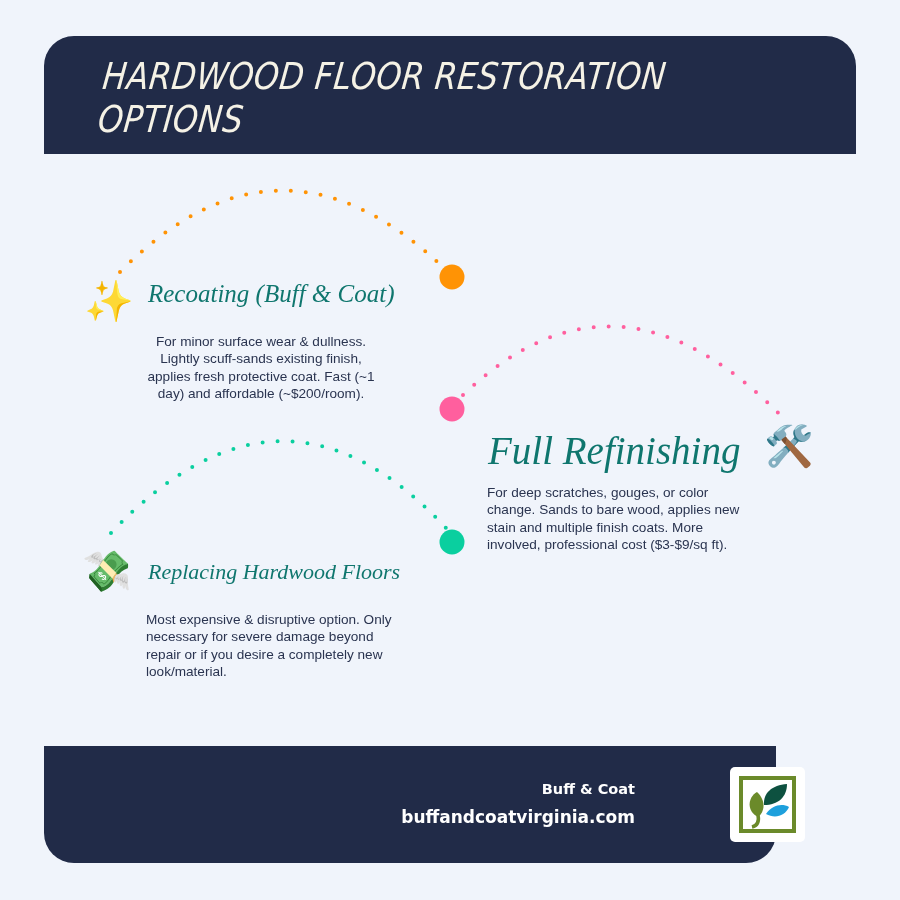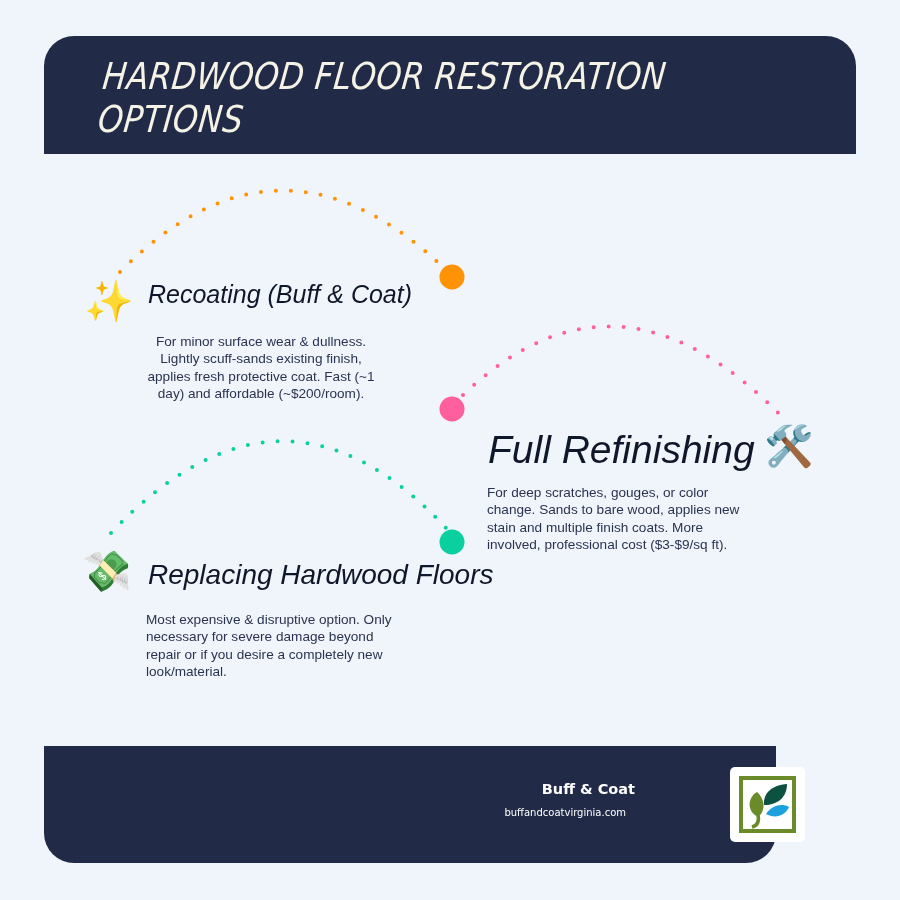--- a/index.html
+++ b/index.html
@@ -14,42 +14,42 @@
     display: flex; align-items: center; justify-content: center;
   }
   .header h1 {
     margin: 0; padding-top: 6px;
     color: #f5f2e6; font-family: "DejaVu Sans", sans-serif;
     font-weight: normal; font-style: italic; font-size: 37px; letter-spacing: 0.5px;
     transform: skewX(-6deg) scaleX(0.86);
   }
   svg.arcs { position: absolute; left: 0; top: 0; }
   .title-script {
-    position: absolute; color: #0f172a;
-    font-family: Liberation Sans, sans-serif; font-style: italic; font-weight: normal;
+    position: absolute; color: #0f766e;
+    font-family: Liberation Serif, serif; font-style: italic; font-weight: normal;
     white-space: nowrap;
   }
   .desc {
     position: absolute; color: #2a3450;
     font-family: "Liberation Sans", sans-serif; font-size: 13.6px; line-height: 17.3px;
   }
   .emoji {
     position: absolute; font-size: 40px; line-height: 1;
   }
   .footer {
     position: absolute; left: 44px; top: 746px; width: 732px; height: 117px;
     background: #212b48; border-radius: 0 0 30px 30px;
   }
   .brand-name {
     position: absolute; right: 141px; top: 35px; color: #ffffff;
     font-family: "DejaVu Sans", sans-serif; font-weight: bold; font-size: 14.5px;
   }
   .brand-url {
-    position: absolute; right: 150px; top: 61px; color: #ffffff;
-    font-family: "DejaVu Sans", sans-serif; font-size: 10px;
+    position: absolute; right: 141px; top: 61px; color: #ffffff;
+    font-family: "DejaVu Sans", sans-serif; font-size: 17px; font-weight: bold;
   }
   .logo {
     position: absolute; left: 686px; top: 21px; width: 75px; height: 75px;
     background: #ffffff; border-radius: 5px;
   }
 </style>
 </head>
 <body>
 
 <div class="header">
@@ -70,21 +70,21 @@
 
 <span class="emoji" style="left:84px; top:281px;">✨</span>
 <div class="title-script" style="left:148px; top:280px; font-size:25px;">Recoating (Buff &amp; Coat)</div>
 <div class="desc" style="left:146px; top:333px; width:230px;text-align:center;">For minor surface wear &amp; dullness. Lightly scuff-sands existing finish, applies fresh protective coat. Fast (~1 day) and affordable (~$200/room).</div>
 
 <span class="emoji" style="left:764px; top:426px;">🛠️</span>
 <div class="title-script" style="left:488px; top:428px; font-size:39px;">Full Refinishing</div>
 <div class="desc" style="left:487px; top:484px; width:268px;">For deep scratches, gouges, or color change. Sands to bare wood, applies new stain and multiple finish coats. More involved, professional cost ($3-$9/sq ft).</div>
 
 <span class="emoji" style="left:82px; top:551px;">💸</span>
-<div class="title-script" style="left:148px; top:559px; font-size:28px;text-align:right;">Replacing Hardwood Floors</div>
+<div class="title-script" style="left:148px; top:559px; font-size:22px;text-align:right;">Replacing Hardwood Floors</div>
 <div class="desc" style="left:146px; top:611px; width:250px;">Most expensive &amp; disruptive option. Only necessary for severe damage beyond repair or if you desire a completely new look/material.</div>
 
 <div class="footer">
   <div class="brand-name">Buff &amp; Coat</div>
   <div class="brand-url">buffandcoatvirginia.com</div>
   <div class="logo">
     <svg width="75" height="75" viewBox="0 0 75 75">
       <rect x="11" y="11" width="53" height="53" fill="none" stroke="#6b8a2a" stroke-width="4"></rect>
       <path d="M22 60 Q 30 58 28 48" fill="none" stroke="#6b8a2a" stroke-width="3.5"></path>
       <path d="M28 50 C 16 44 18 30 27 25 C 35 32 36 44 28 50 Z" fill="#6b8a2a"></path>

